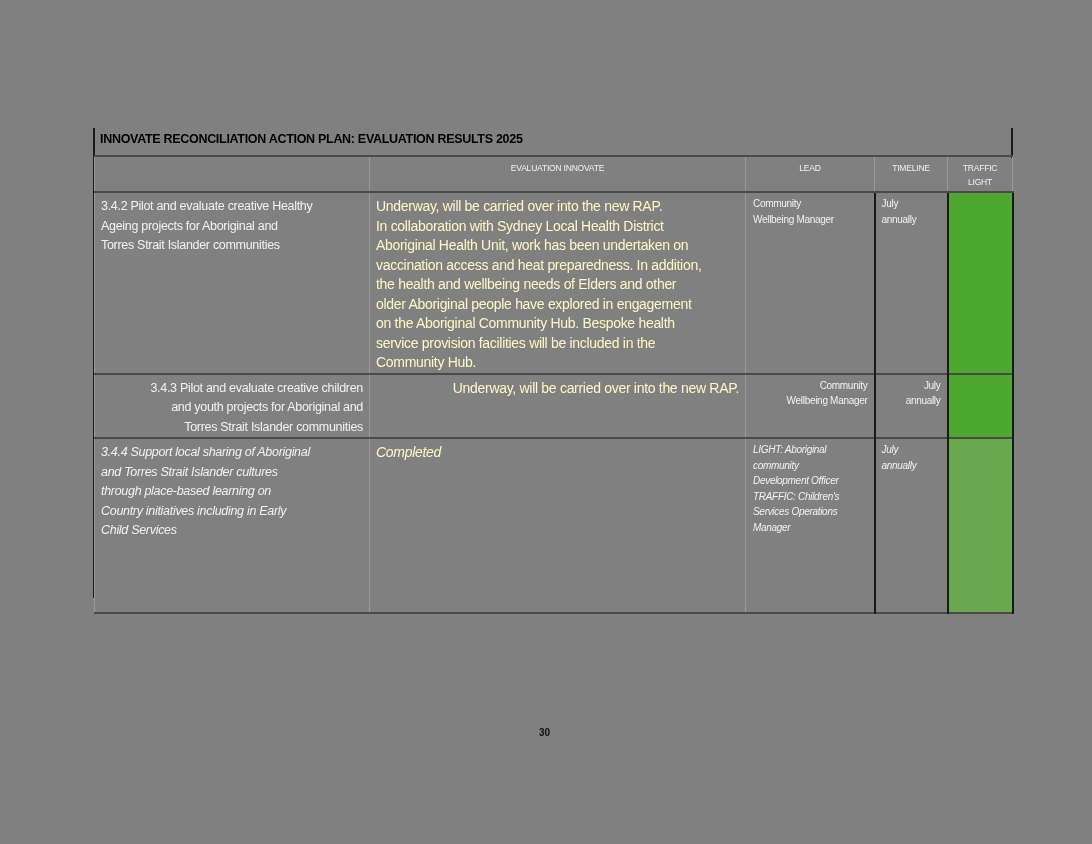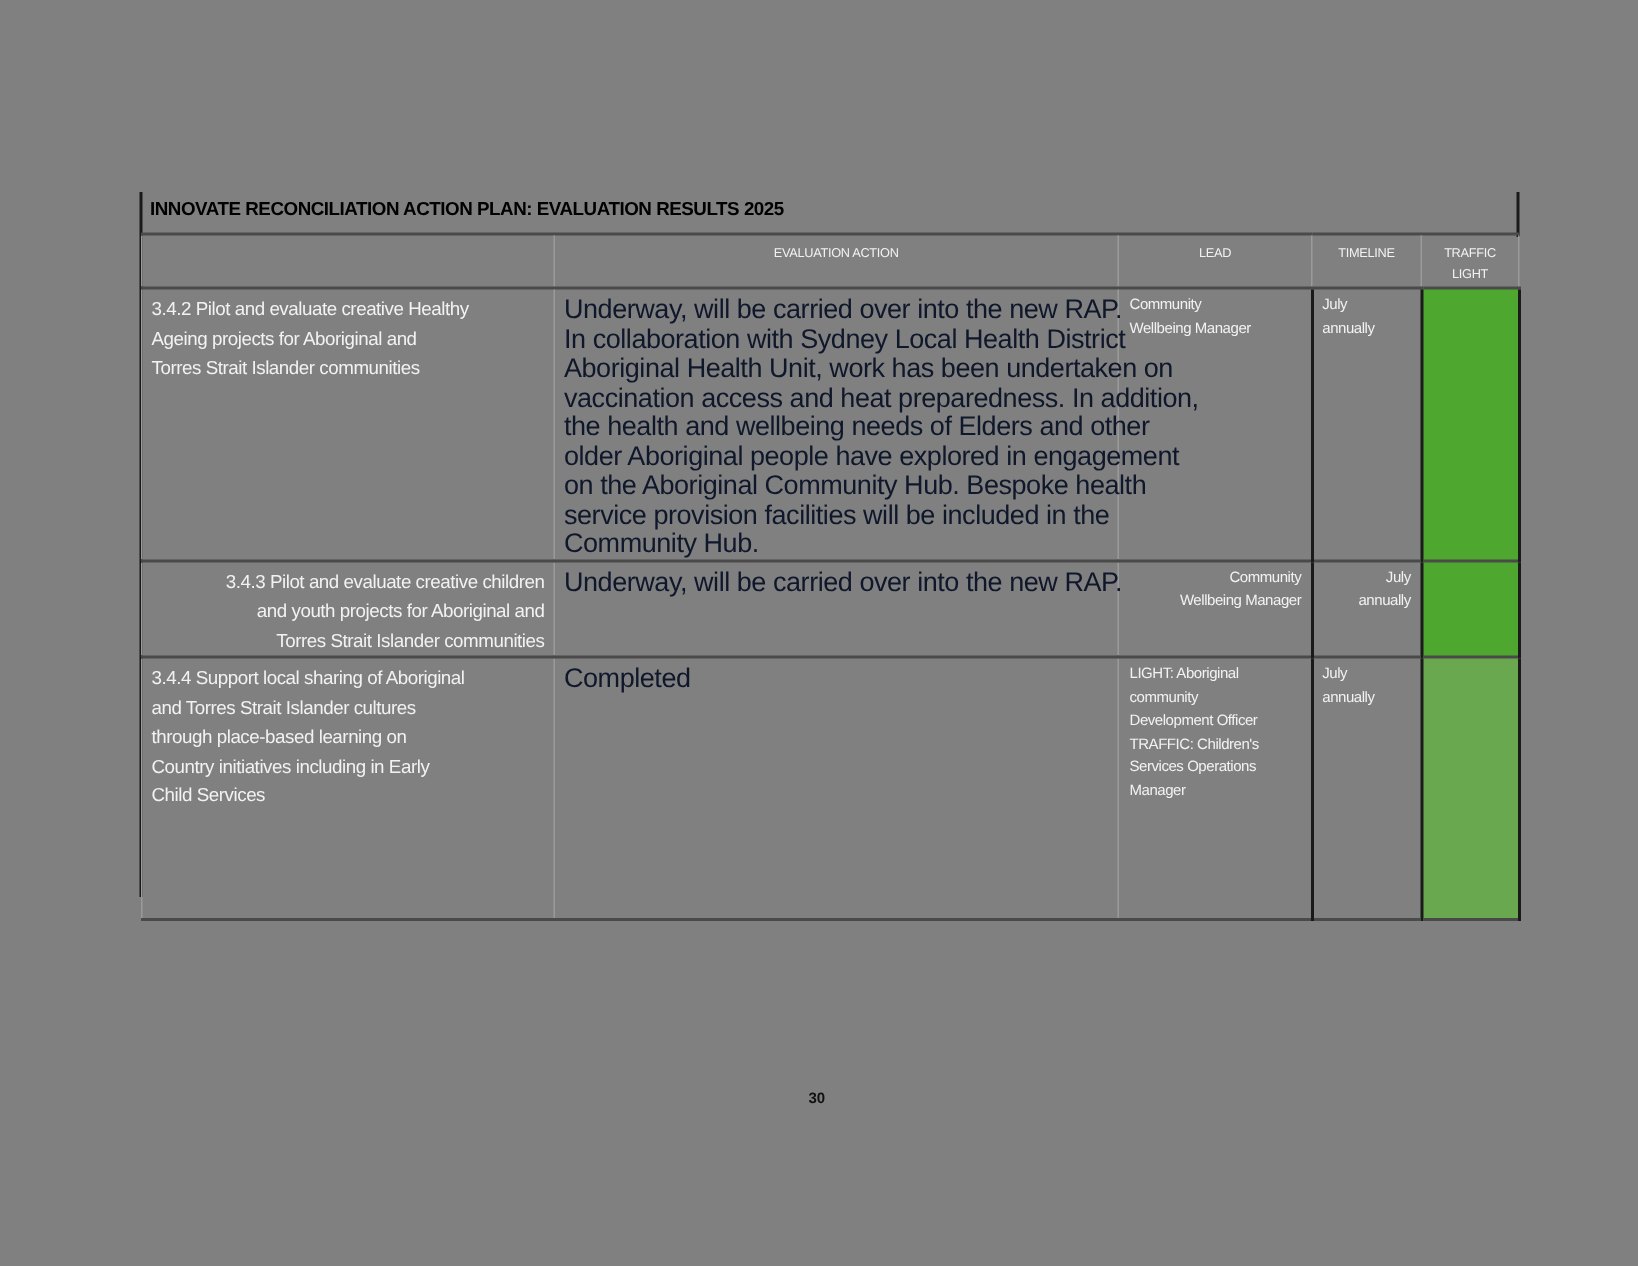--- a/index.html
+++ b/index.html
@@ -21,21 +21,21 @@
     vertical-align:top; padding:0; border:1px solid #9a9a9a;
   }
   table.plan thead th {
     border-top:2px solid #4a4a4a; border-bottom:2px solid #4a4a4a;
     font-size:8.5px; font-weight:normal; color:#f2f2f2; height:30px;
     text-align:center; padding-top:4px; letter-spacing:-0.2px; line-height:14px;
   }
   table.plan thead th.col-results { text-align:center; }
   table.plan tbody tr { border-bottom:2px solid #4a4a4a; }
   .cell-action { padding:4px 6px 0 6px; font-size:12.5px; line-height:19.5px; color:#f2f2f2; letter-spacing:-0.3px; }
-  .cell-results { padding:4px 6px 0 6px; font-size:18px; line-height:19.5px; color:#0f172a; letter-spacing:-0.3px; }
+  .cell-results { padding:4px 6px 0 6px; font-size:14px; line-height:19.5px; color:#fef9c3; letter-spacing:-0.3px; }
   .cell-lead { padding:3px 6px 0 7px; font-size:10px; line-height:15.5px; color:#f2f2f2; letter-spacing:-0.3px; }
   .cell-time { padding:3px 6px 0 6px; font-size:10px; line-height:15.5px; color:#f2f2f2; letter-spacing:-0.3px; }
   .cell-light { padding:0; }
   .light-box { width:100%; height:100%; }
   td.c-lead { border-right:2px solid #1a1a1a !important; }
   td.c-time { border-right:2px solid #1a1a1a !important; }
   td.c-light { border-right:2px solid #1a1a1a !important; }
   .page-number {
     position:absolute; left:539px; top:727px; font-size:10px; font-weight:bold; color:#111;
   }
@@ -53,21 +53,21 @@
   <colgroup>
     <col style="width:275px">
     <col style="width:376px">
     <col style="width:129px">
     <col style="width:73px">
     <col style="width:65px">
   </colgroup>
   <thead>
     <tr>
       <th></th>
-      <th class="col-results">EVALUATION ACTION</th>
+      <th class="col-results">EVALUATION INNOVATE</th>
       <th>LEAD</th>
       <th>TIMELINE</th>
       <th>
         <span class="line">TRAFFIC</span>
         <span class="line">LIGHT</span>
       </th>
     </tr>
   </thead>
   <tbody id="rows">
       <tr style="height: 176px; border-radius: 19px;">
@@ -129,21 +129,21 @@
         <td class="c-time">
           <div class="cell-time">
             <span class="line">July</span>
             <span class="line">annually</span>
           </div>
         </td>
         <td class="c-light cell-light" style="background: rgb(78, 167, 46);">
           <div class="light-box"></div>
         </td>
       </tr>
-      <tr style="height: 175px;">
+      <tr style="height: 175px; font-style: italic;">
         <td class="c-action">
           <div class="cell-action">
             <span class="line">3.4.4 Support local sharing of Aboriginal</span>
             <span class="line">and Torres Strait Islander cultures</span>
             <span class="line">through place-based learning on</span>
             <span class="line">Country initiatives including in Early</span>
             <span class="line">Child Services</span>
           </div>
         </td>
         <td class="c-results">

